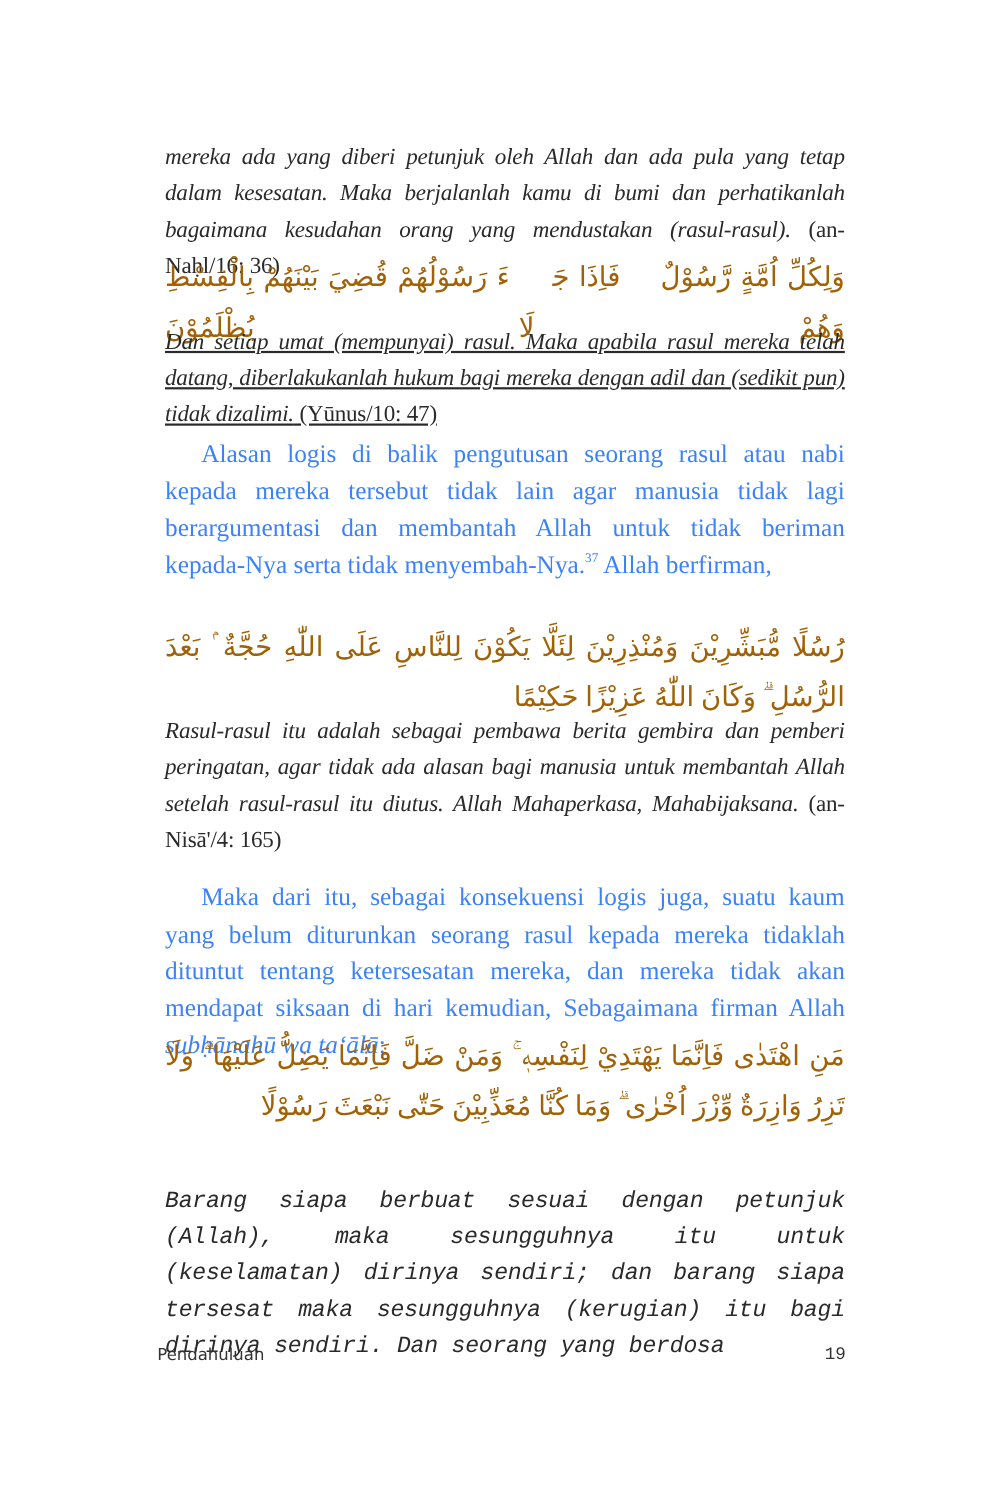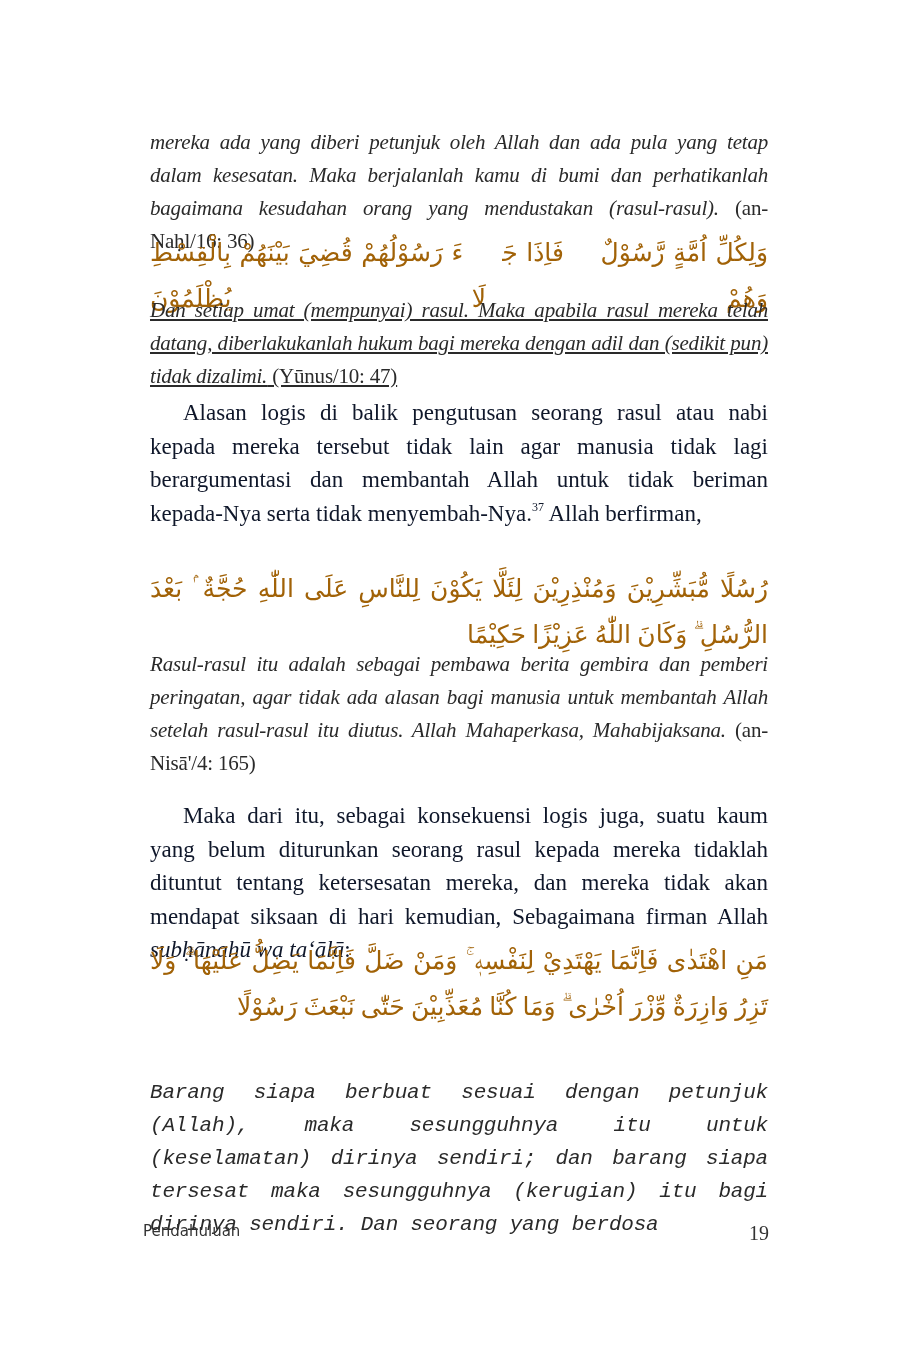--- a/index.html
+++ b/index.html
@@ -5,42 +5,42 @@
   html, body { margin: 0; padding: 0; background: #ffffff; }
   body { width: 904px; height: 1358px; position: relative; overflow: hidden; color: #222; }
   .page { position: absolute; left: 150px; top: 110px; width: 618px; }
   .trans {
     font-family: "Liberation Serif", serif; font-style: italic; font-size: 21px;
     line-height: 33px; text-align: justify; margin: 0; color: #2a2a2a; letter-spacing: -0.2px;
   }
   .trans .ref { font-style: normal; }
   .body {
     font-family: "Liberation Serif", serif; font-size: 23px; line-height: 33.5px;
-    text-align: justify; margin: 0; text-indent: 33px; color: #0f172a;
+    text-align: justify; margin: 0; text-indent: 33px; color: #3b82f6;
   }
   .body sup { font-size: 12px; vertical-align: 10px; line-height: 0; }
   .arabic {
     font-family: Liberation Serif, serif; direction: rtl; text-align: justify;
     text-align-last: right; font-size: 25px; line-height: 46px; color: #a16207; margin: 0;
   }
   #p1 { position: absolute; top: 16px; }
   #ar1 { position: absolute; top: 120px; width: 618px; text-align-last: justify; }
   #t1 { position: absolute; top: 184px; text-decoration: underline; }
   #b1 { position: absolute; top: 286px; }
   #ar2 { position: absolute; top: 456px; width: 618px; }
   #t2 { position: absolute; top: 538px; }
   #b2 { position: absolute; top: 689px; }
   #ar3 { position: absolute; top: 828px; width: 618px; }
   #t3 { position: absolute; top: 966px; font-family: Liberation Mono, monospace; }
   .footer {
     position: absolute; top: 1222px; left: 143px; width: 626px;
     font-family: "DejaVu Sans", sans-serif; font-size: 15px; color: #333;
   }
   .footer .section { position: absolute; left: 0; }
-  .footer .pagenum { position: absolute; right: 0; font-family: Liberation Serif, serif; font-size: 20px; }
+  .footer .pagenum { position: absolute; right: 0; font-family: Liberation Mono, monospace; font-size: 16px; }
 </style>
 </head>
 <body>
 
 <div class="page">
   <p id="p1" class="trans"><span>mereka ada yang diberi petunjuk oleh Allah dan ada pula yang tetap dalam kesesatan. Maka berjalanlah kamu di bumi dan perhatikanlah bagaimana kesudahan orang yang mendustakan (rasul-rasul).</span><span class="ref"> (an-Naḥl/16: 36)</span></p>
 
   <p id="ar1" class="arabic">وَلِكُلِّ اُمَّةٍ رَّسُوْلٌ ۚ فَاِذَا جَاۤءَ رَسُوْلُهُمْ قُضِيَ بَيْنَهُمْ بِالْقِسْطِ وَهُمْ لَا يُظْلَمُوْنَ</p>
 
   <p id="t1" class="trans"><span>Dan setiap umat (mempunyai) rasul. Maka apabila rasul mereka telah datang, diberlakukanlah hukum bagi mereka dengan adil dan (sedikit pun) tidak dizalimi.</span><span class="ref"> (Yūnus/10: 47)</span></p>

